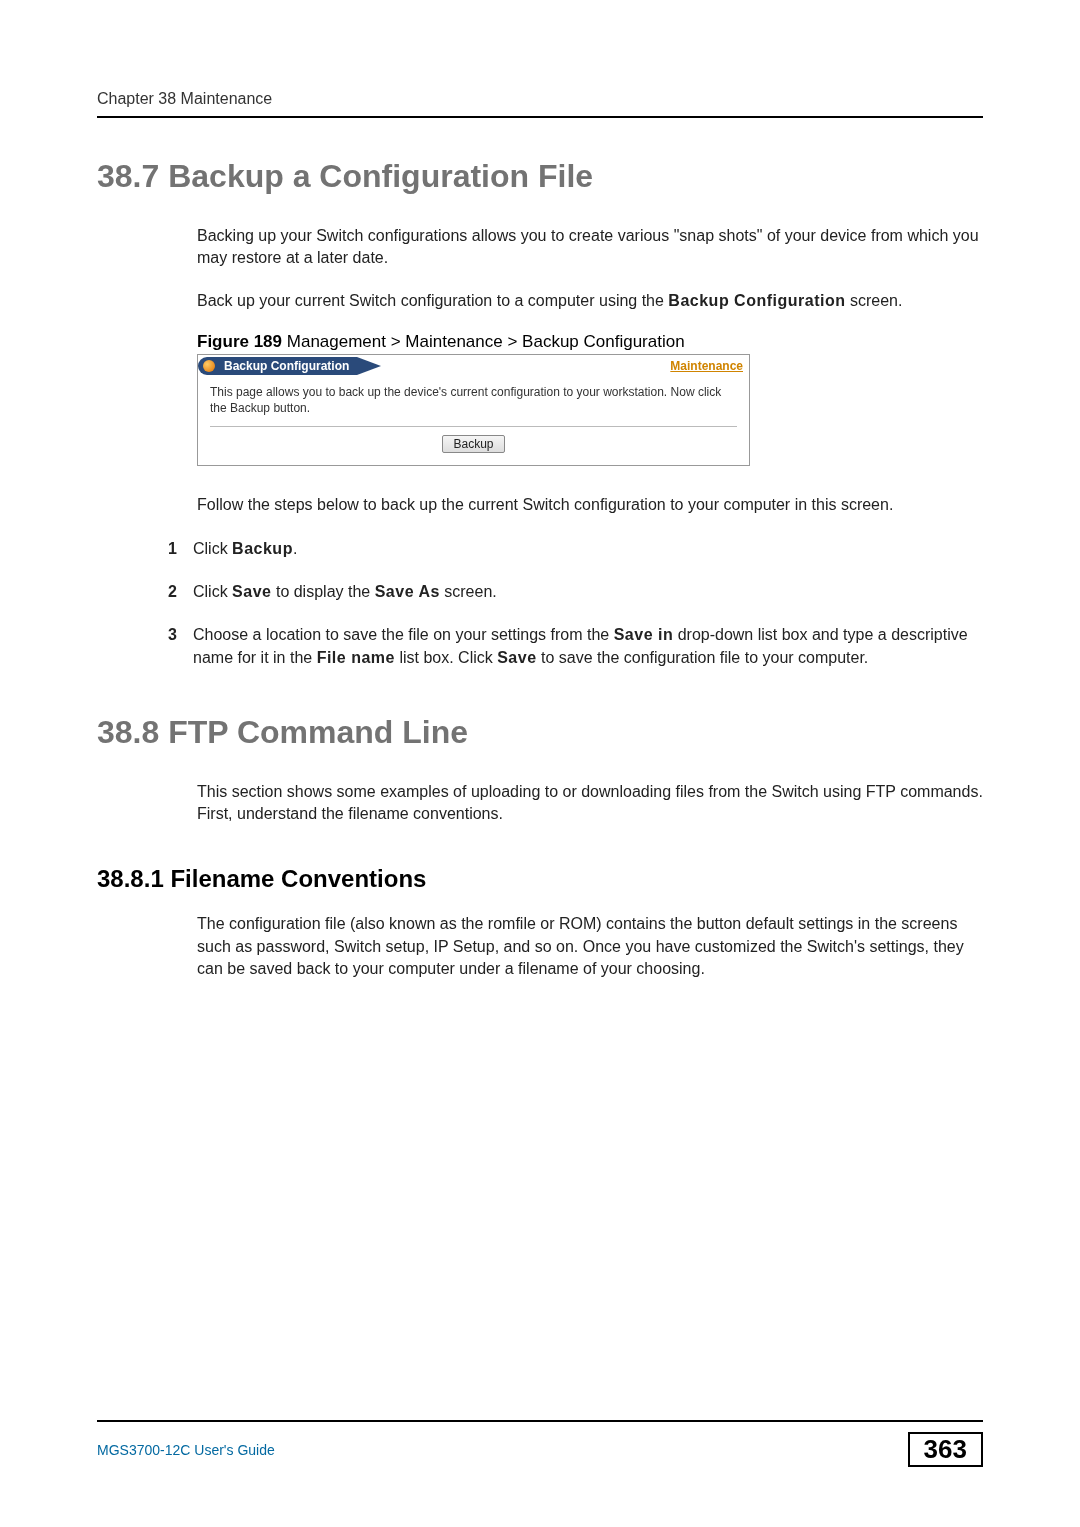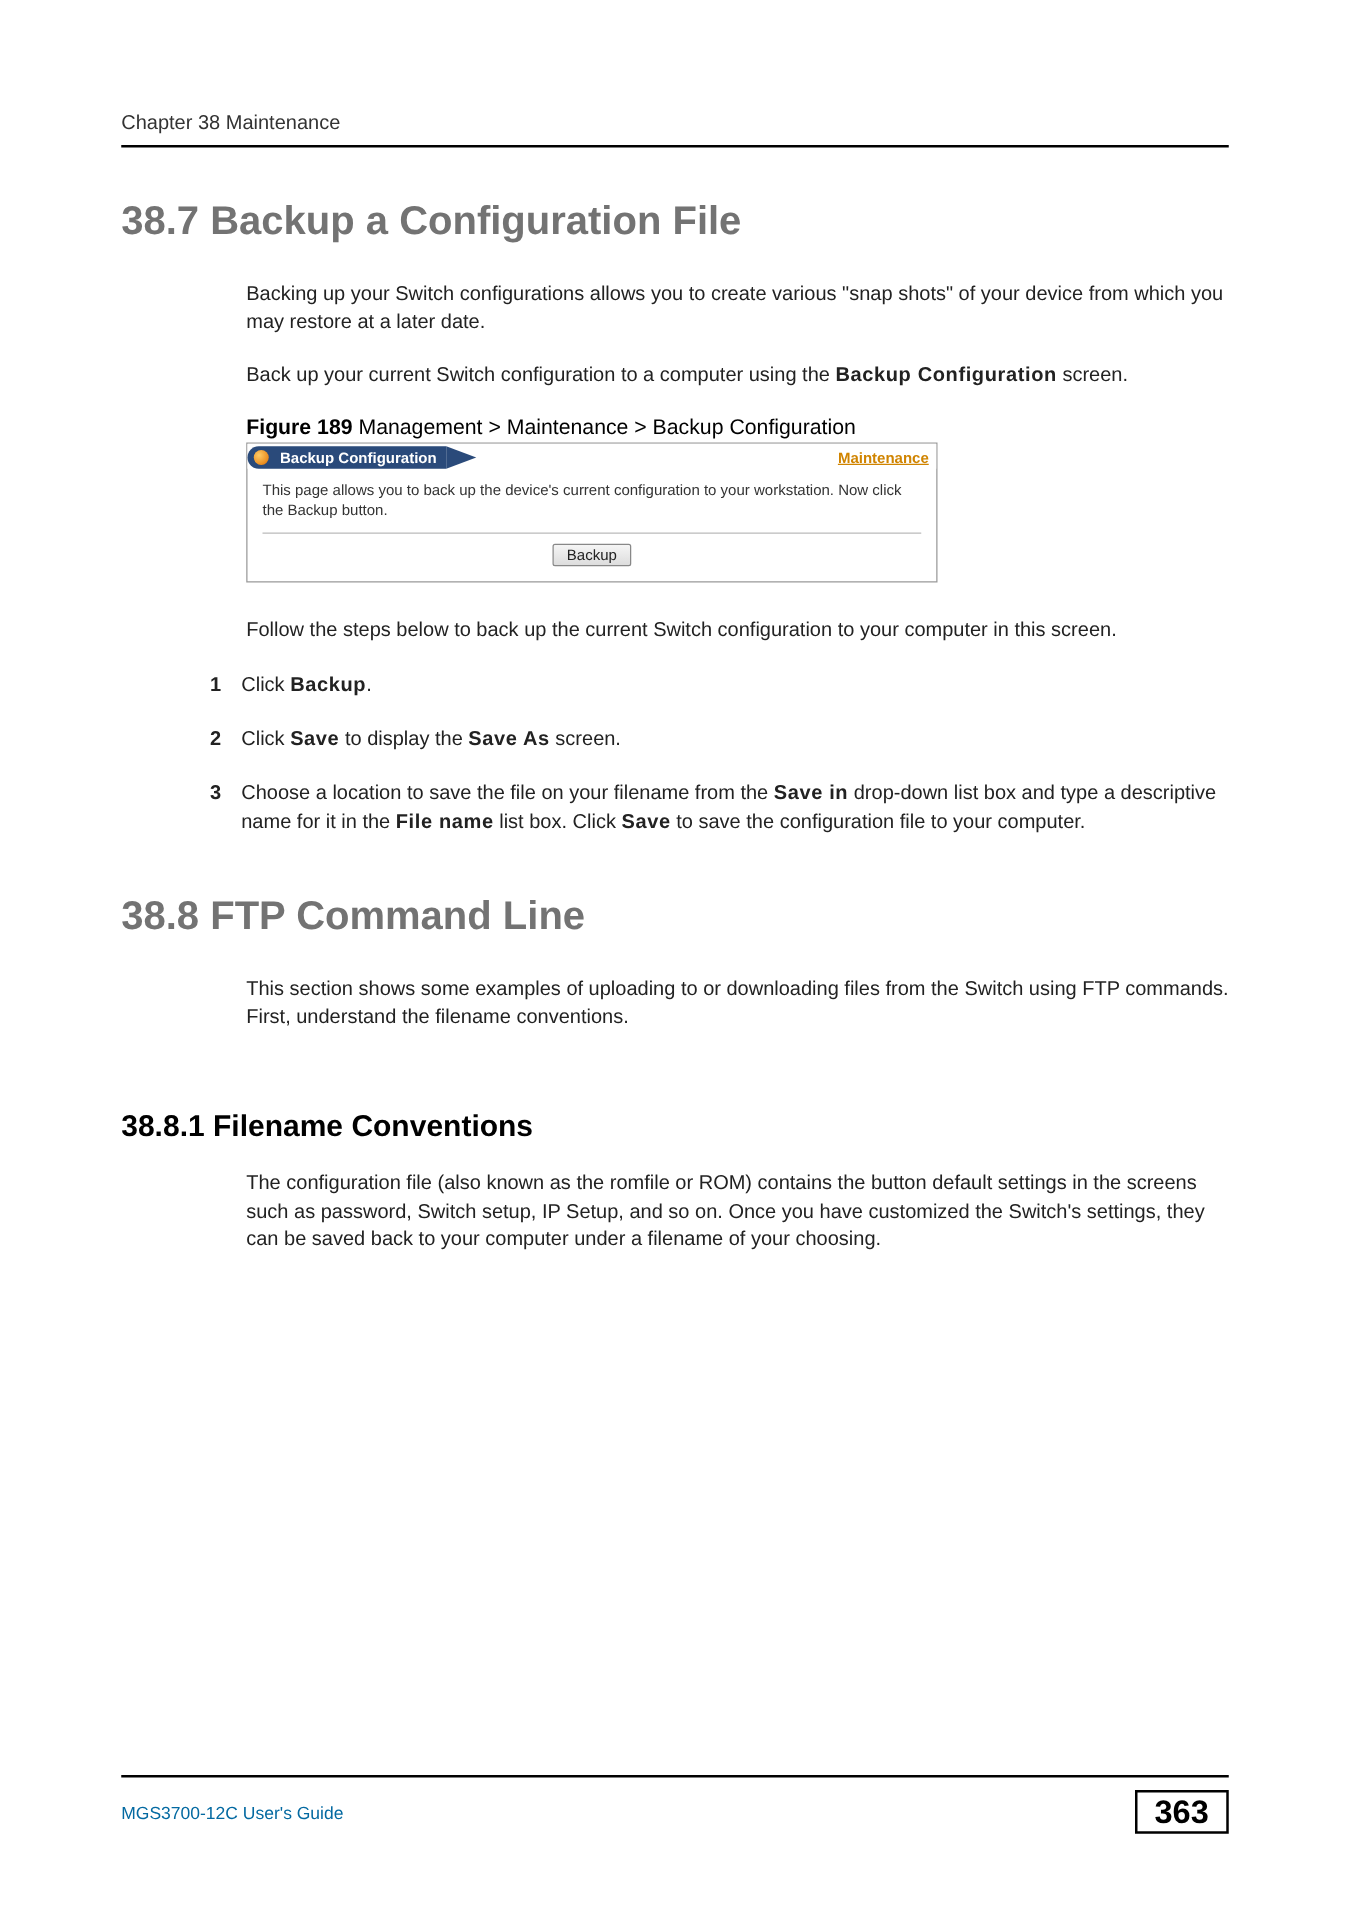--- a/index.html
+++ b/index.html
@@ -151,21 +151,21 @@
       font-weight: bold;
       min-width: 16px;
       text-align: right;
       margin-left: -36px;
     }
     .subsection-heading {
       font-family: Arial, Helvetica, sans-serif;
       font-size: 24px;
       font-weight: bold;
       color: #000;
-      margin-top: 63px;
+      margin-top: 40px;
       margin-bottom: 20px;
     }
     .footer {
       position: absolute;
       bottom: 60px;
       left: 97px;
       right: 97px;
     }
     .footer-rule {
       border: none;
@@ -241,21 +241,21 @@
   </li>
   <li>
     <span class="list-num">2</span>
     <span>
       <span>Click </span><span class="ui-term">Save</span><span> to display the </span><span class="ui-term">Save As</span><span> screen.</span>
     </span>
   </li>
   <li>
     <span class="list-num">3</span>
     <span>
-      <span>Choose a location to save the file on your filename from the </span><span class="ui-term">Save in</span><span> drop-down list box and type a descriptive name for it in the </span><span class="ui-term">File name</span><span> list box. Click </span><span class="ui-term">Save</span><span> to save the configuration file to your computer.</span>
+      <span>Choose a location to save the file on your settings from the </span><span class="ui-term">Save in</span><span> drop-down list box and type a descriptive name for it in the </span><span class="ui-term">File name</span><span> list box. Click </span><span class="ui-term">Save</span><span> to save the configuration file to your computer.</span>
     </span>
   </li>
 </ol>
 
 <h2 class="section-heading sec2">38.8  FTP Command Line</h2>
 
 <p class="body-para">This section shows some examples of uploading to or downloading files from the Switch using FTP commands. First, understand the filename conventions.</p>
 
 <h3 class="subsection-heading">38.8.1  Filename Conventions</h3>
 

